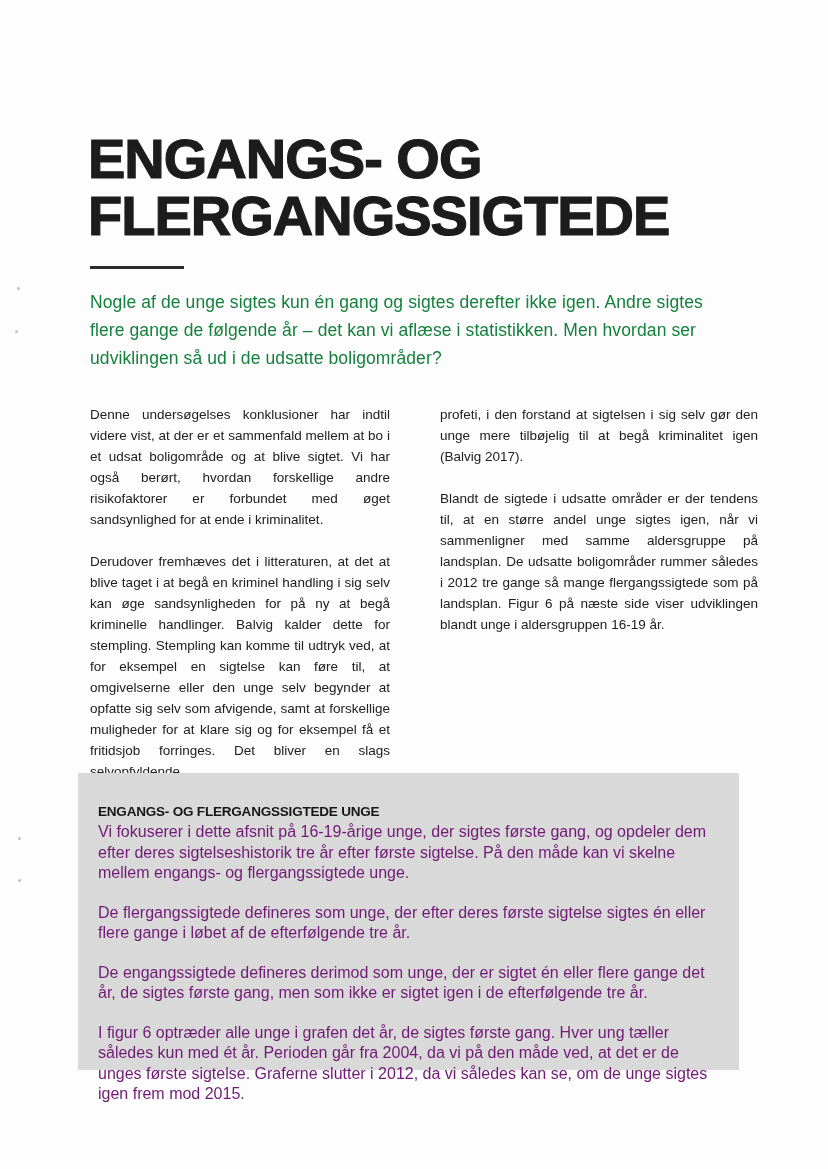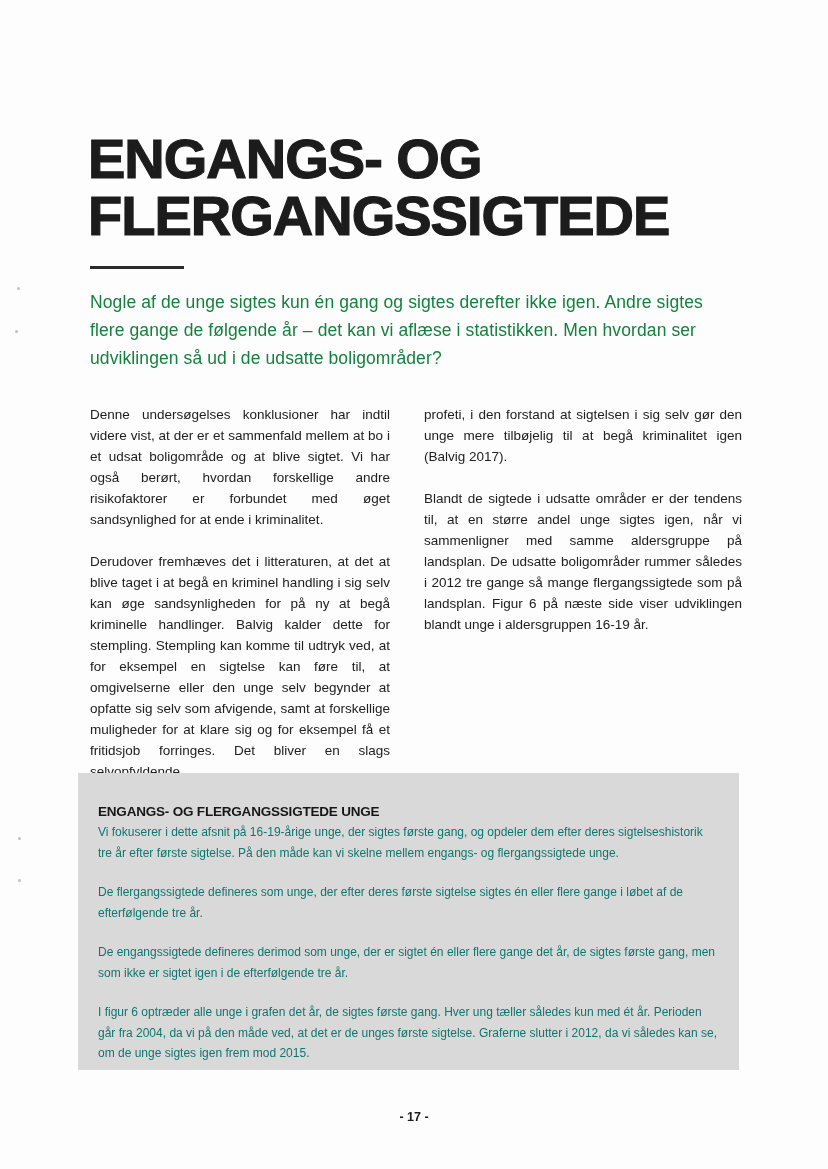--- a/index.html
+++ b/index.html
@@ -46,21 +46,21 @@
   .col {
     position: absolute;
     top: 404px;
     font-size: 13.5px;
     line-height: 21px;
     text-align: justify;
     color: #202020;
   }
   .col p { margin: 0 0 21px 0; }
   .col-left  { left: 90px;  width: 300px; }
-  .col-right { left: 424px; width: 318px; }
+  .col-right { left: 440px; width: 318px; }
   .section-heading {
     margin: 27px 0 0 0;
     font-size: 13.5px;
     line-height: 21px;
     font-weight: 700;
     letter-spacing: -0.2px;
     text-align: left;
   }
   .info-box {
     position: absolute;
@@ -72,23 +72,23 @@
   .info-box-heading {
     margin: 0;
     font-size: 13.5px;
     line-height: 21px;
     font-weight: 700;
     letter-spacing: -0.2px;
     color: #161616;
   }
   .info-box p.box-par {
     margin: 0 0 19px 0;
-    font-size: 12px;
+    font-size: 16px;
     line-height: 20.5px;
-    color: #0f766e;
+    color: #701a75;
   }
   .info-box p.box-par:last-child { margin-bottom: 16px; }
   .page-number {
     position: absolute;
     left: 0; top: 1110px;
     width: 828px;
     text-align: center;
     font-size: 12.5px;
     font-weight: 700;
     color: #1c1c1c;
@@ -127,20 +127,19 @@
   </div>
 
   <div class="info-box">
     <h3 class="info-box-heading">ENGANGS- OG FLERGANGSSIGTEDE UNGE</h3>
     <p class="box-par">Vi fokuserer i dette afsnit på 16-19-årige unge, der sigtes første gang, og opdeler dem efter deres sigtelseshistorik tre år efter første sigtelse. På den måde kan vi skelne mellem engangs- og flergangssigtede unge.</p>
     <p class="box-par">De flergangssigtede defineres som unge, der efter deres første sigtelse sigtes én eller flere gange i løbet af de efterfølgende tre år.</p>
     <p class="box-par">De engangssigtede defineres derimod som unge, der er sigtet én eller flere gange det år, de sigtes første gang, men som ikke er sigtet igen i de efterfølgende tre år.</p>
     <p class="box-par">I figur 6 optræder alle unge i grafen det år, de sigtes første gang. Hver ung tæller således kun med ét år. Perioden går fra 2004, da vi på den måde ved, at det er de unges første sigtelse. Graferne slutter i 2012, da vi således kan se, om de unge sigtes igen frem mod 2015.</p>
   </div>
 
-  <div class="page-number">- 17 -</div>
 
   <div class="speck speck-1"></div>
   <div class="speck speck-2"></div>
   <div class="speck speck-3"></div>
   <div class="speck speck-4"></div>
 
 </div>
 
 </body></html>

